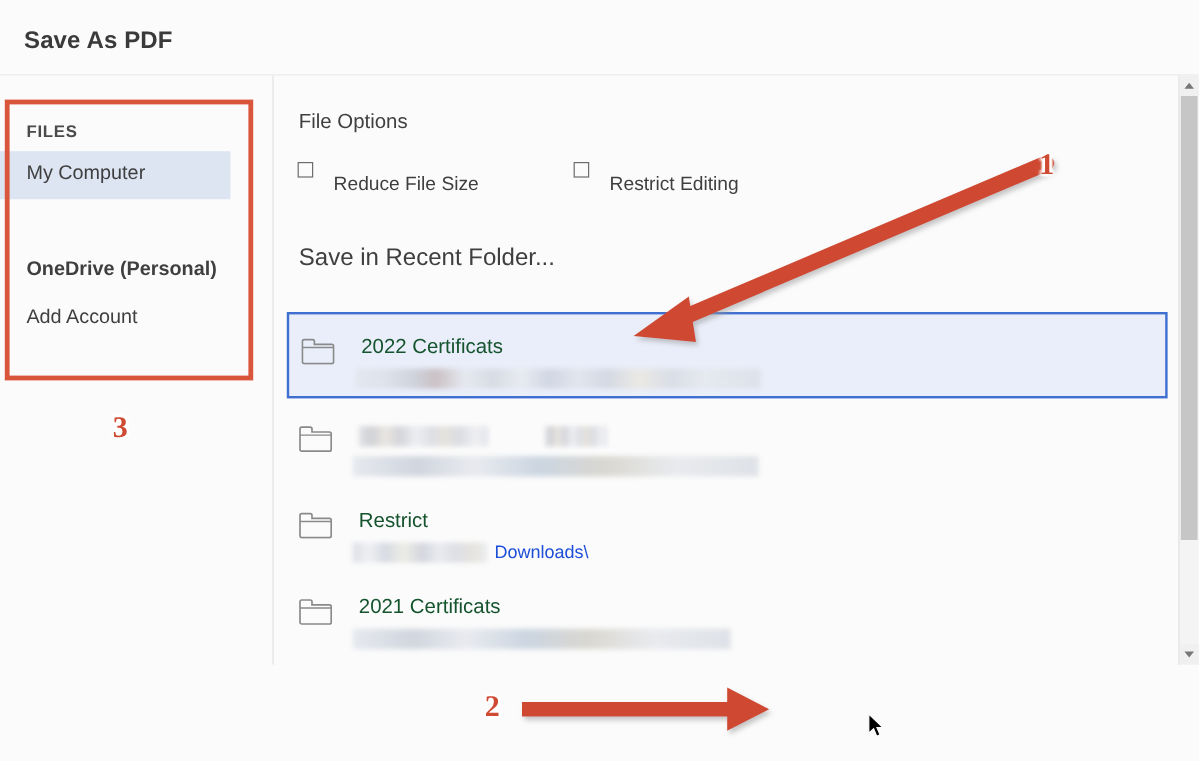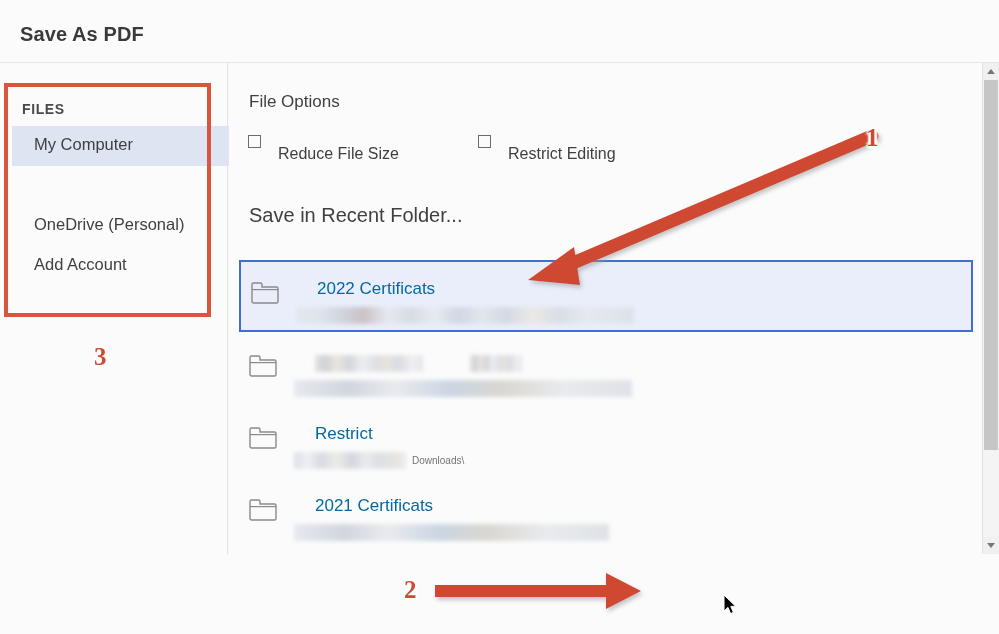--- a/index.html
+++ b/index.html
@@ -51,39 +51,39 @@
     position: absolute;
     left: 22px;
     top: 38px;
     font-size: 14px;
     font-weight: bold;
     color: #4a4a4a;
     letter-spacing: 0.6px;
   }
   .side-item {
     position: absolute;
-    left: 12px;
-    width: 227px;
+    left: 0;
+    width: 192px;
     height: 40px;
     box-sizing: border-box;
     text-align: right;
   }
   .side-item .side-label {
     position: absolute;
     left: 22px;
     top: 9px;
     font-size: 16.5px;
     color: #3f3f3f;
   }
   .side-item.selected {
     background: #dde4f2;
   }
   #side-item-0 { top: 63px; }
   #side-item-1 { top: 103px; }
-  #side-item-2 { top: 143px; }
+  #side-item-2 { top: 143px; font-weight: bold; }
   #side-item-3 { top: 183px; }
 
   
   #annot-box {
     position: absolute;
     left: 4px;
     top: 83px;
     width: 207px;
     height: 234px;
     border: 4px solid #d9553c;
@@ -173,35 +173,34 @@
     left: 10px;
     top: 19px;
     width: 28px;
     height: 23px;
   }
   .folder-name {
     position: absolute;
     left: 60px;
     top: 17px;
     font-size: 17px;
-    color: #0369a1;
+    color: #14532d;
     white-space: nowrap;
-    margin-left: 16px;
   }
   .folder-path {
     position: absolute;
     left: 55px;
     top: 45px;
     height: 17px;
     display: flex;
     align-items: center;
   }
   .folder-path .pathtext {
-    font-size: 10px;
-    color: #737373;
+    font-size: 15px;
+    color: #1d4ed8;
     margin-left: 6px;
     white-space: nowrap;
   }
   
   .redact {
     display: inline-block;
     height: 17px;
     background: linear-gradient(90deg,
       #e3e7ef 0%, #dfe3eb 7%, #cfd3dc 14%, #c9bfc2 20%,
       #e6e9f0 27%, #d7dbe3 34%, #e8ebf1 41%, #cfd6e2 48%,

